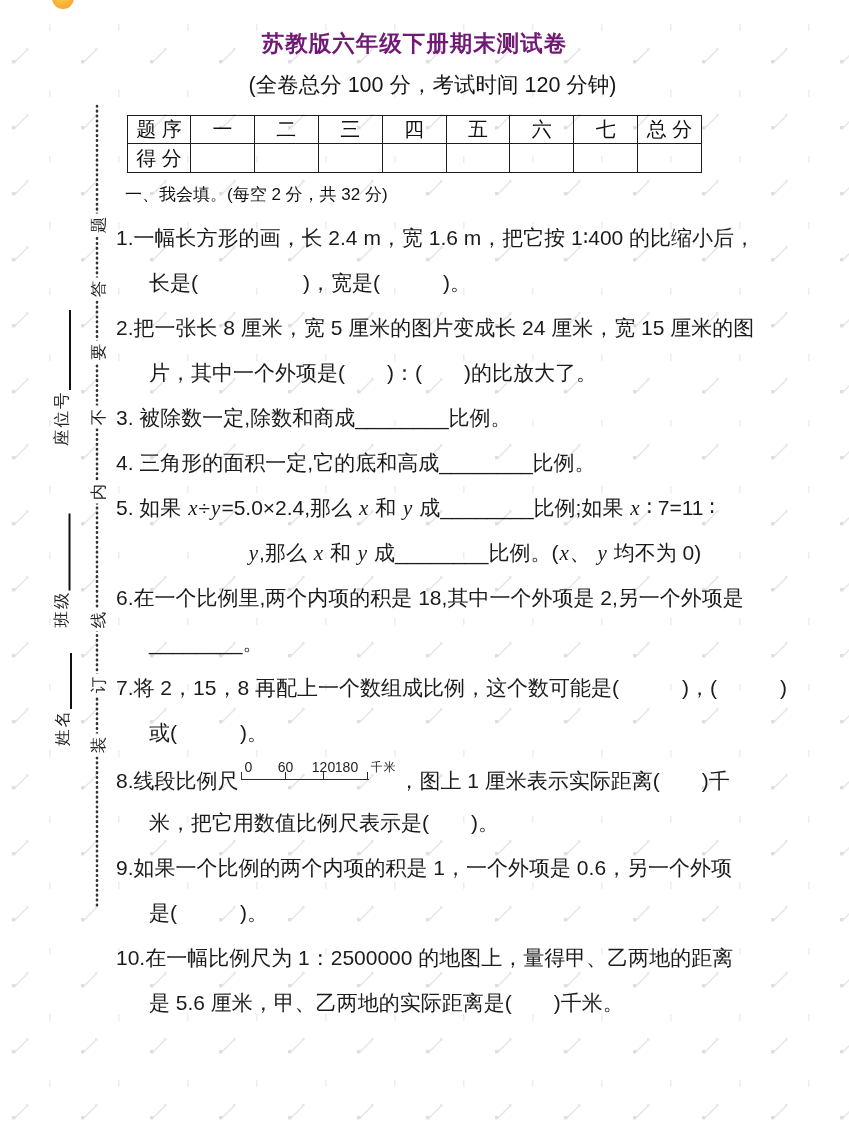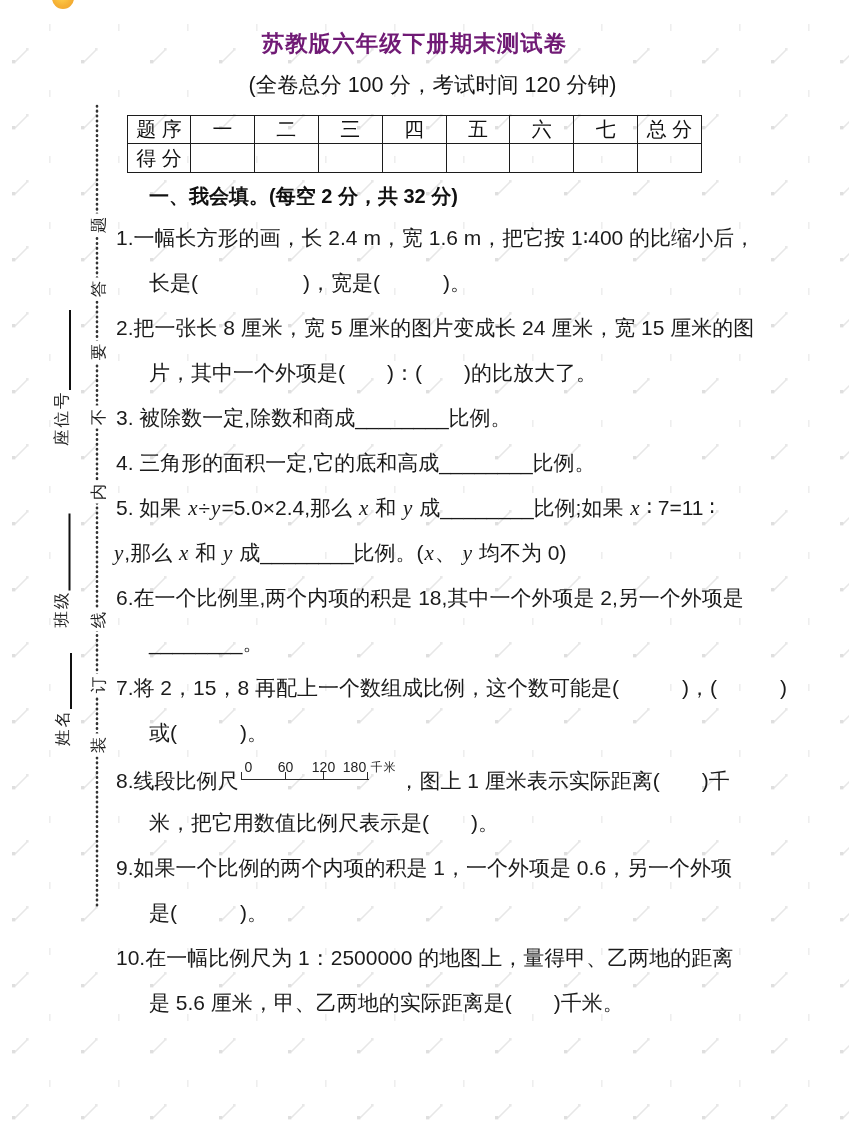--- a/index.html
+++ b/index.html
@@ -42,39 +42,38 @@
     border-collapse:collapse;font-size:20px;color:#111;
   }
   table.score-table td{
     border:1.5px solid #1c1c1c;text-align:center;padding:0;overflow:hidden;
   }
   table.score-table col.c0{width:63px;}
   table.score-table tr.r1 td{height:27px;}
   table.score-table tr.r2 td{height:28px;}
 
   .heading{
-    position:absolute;left:125px;top:183px;font-size:20px;font-weight:700;color:#111;
+    position:absolute;left:125px;top:183px;font-size:17px;font-weight:400;color:#111;
     white-space:nowrap;
-    margin-left:24px;
   }
   .qlines{position:absolute;left:116px;top:215px;width:720px;}
   .ql{height:45px;line-height:45px;font-size:21px;white-space:nowrap;color:#1b1b1b;}
   .ql.ind{padding-left:33px;}
-  .ql.hang{margin-left:-3px;}
+  .ql.hang{margin-left:-3px;text-align:center;}
   .var{
     font-style:italic;font-family:"Liberation Serif","DejaVu Serif",serif;
     padding:0 1px;
   }
   
   .sbar{position:relative;display:inline-block;width:158px;height:36px;vertical-align:-3px;margin-left:2px;}
   .sb-num{position:absolute;bottom:17px;font-size:14px;line-height:14px;letter-spacing:0;color:#222;transform:translateX(-50%);}
   .sb-n0{left:4px;transform:none;}
   .sb-n1{left:45px;}
   .sb-n2{left:83px;text-align:center;}
-  .sb-n3{left:114px;margin-top:46px;}
+  .sb-n3{left:106px;margin-top:46px;}
   .sb-unit{position:absolute;left:130px;bottom:17px;font-size:12px;line-height:14px;color:#222;letter-spacing:1px;}
   .sb-line{position:absolute;left:0;bottom:11.5px;width:128px;height:0;border-bottom:1.8px solid #2a2a2a;}
   .sb-tick{position:absolute;bottom:12px;width:1.8px;height:7.5px;background:#2a2a2a;}
   .sb-t0{left:0px;}
   .sb-t1{left:44px;}
   .sb-t2{left:82px;}
   .sb-t3{left:126px;}
 </style>
 </head>
 <body>

